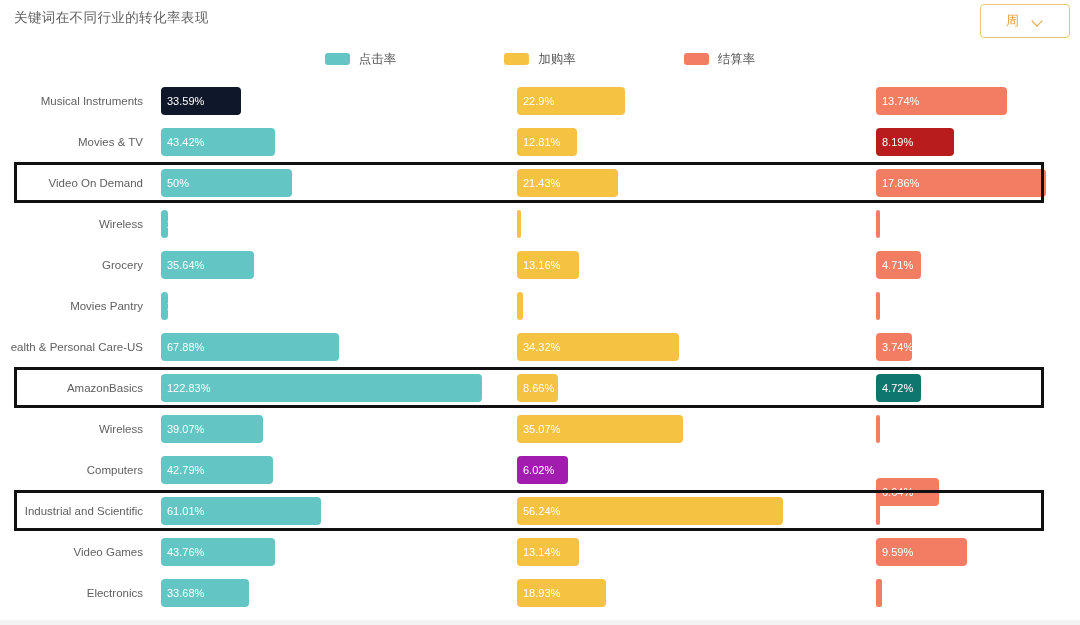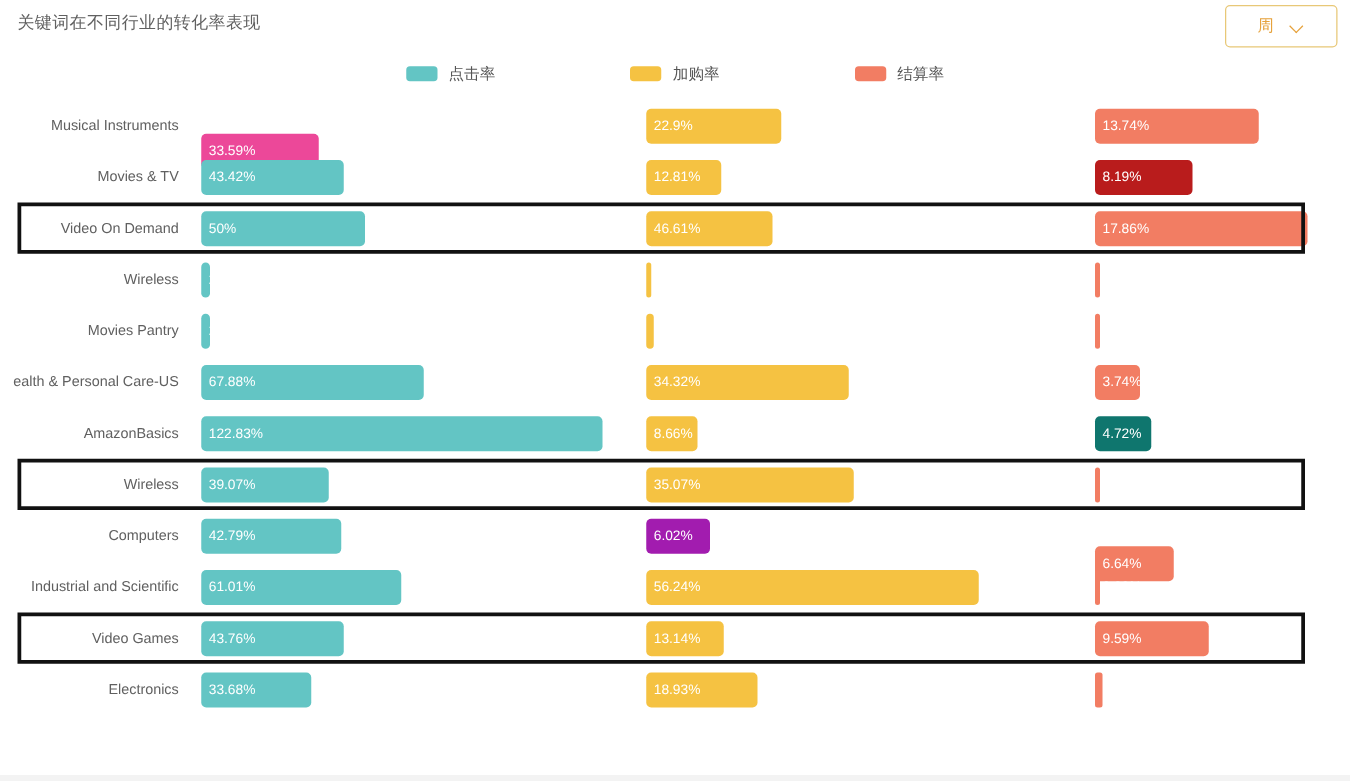--- a/index.html
+++ b/index.html
@@ -208,21 +208,21 @@
         <span class="legend-swatch" style="background: rgb(242, 125, 99);"></span>
         <span class="legend-label">结算率</span>
       </div>
     </div>
 
   <div class="plot" id="plot">
       <div class="row">
         <div class="row-axis-label">Musical Instruments</div>
         <div class="panels">
           <div class="panel p0">
-            <div class="bar" style="width: 94px; background: #ec4899; margin-top: 20px;">
+            <div class="bar" style="width: 80px; background: #0f172a;">
               <span class="bar-value">33.59%</span>
             </div>
           </div>
           <div class="panel p1">
             <div class="bar" style="width: 108.139px; background: rgb(245, 194, 66);">
               <span class="bar-value">22.9%</span>
             </div>
           </div>
           <div class="panel p2">
             <div class="bar" style="width: 130.857px; background: rgb(242, 125, 99);">
@@ -254,21 +254,21 @@
       <div class="row">
         <div class="row-axis-label">Video On Demand</div>
         <div class="panels">
           <div class="panel p0">
             <div class="bar" style="width: 130.769px; background: rgb(99, 197, 196);">
               <span class="bar-value">50%</span>
             </div>
           </div>
           <div class="panel p1">
             <div class="bar" style="width: 101.197px; background: rgb(245, 194, 66);">
-              <span class="bar-value">46.61%</span>
+              <span class="bar-value">21.43%</span>
             </div>
           </div>
           <div class="panel p2">
             <div class="bar" style="width: 170.095px; background: rgb(242, 125, 99);">
               <span class="bar-value">17.86%</span>
             </div>
           </div>
         </div>
       </div>
       <div class="row">
@@ -280,20 +280,40 @@
             </div>
           </div>
           <div class="panel p1">
             <div class="bar" style="width: 4px; background: rgb(245, 194, 66); border-radius: 2px;">
               <span class="bar-value">0%</span>
             </div>
           </div>
           <div class="panel p2">
             <div class="bar" style="width: 4px; background: rgb(242, 125, 99); border-radius: 2px;">
               <span class="bar-value">0%</span>
+            </div>
+          </div>
+        </div>
+      </div>
+      <div class="row">
+        <div class="row-axis-label">Grocery</div>
+        <div class="panels">
+          <div class="panel p0">
+            <div class="bar" style="width: 93.2123px; background: rgb(99, 197, 196);">
+              <span class="bar-value">35.64%</span>
+            </div>
+          </div>
+          <div class="panel p1">
+            <div class="bar" style="width: 62.1444px; background: rgb(245, 194, 66);">
+              <span class="bar-value">13.16%</span>
+            </div>
+          </div>
+          <div class="panel p2">
+            <div class="bar" style="width: 44.8571px; background: rgb(242, 125, 99);">
+              <span class="bar-value">4.71%</span>
             </div>
           </div>
         </div>
       </div>
       <div class="row">
         <div class="row-axis-label">Movies Pantry</div>
         <div class="panels">
           <div class="panel p0">
             <div class="bar" style="width: 7.06154px; background: rgb(99, 197, 196);">
               <span class="bar-value">2.7%</span>

